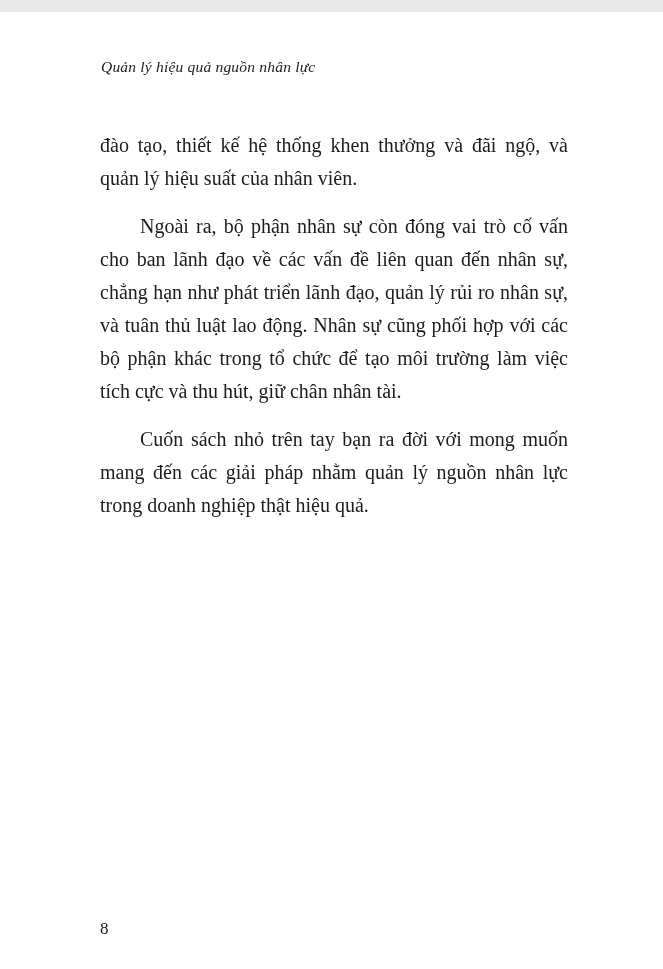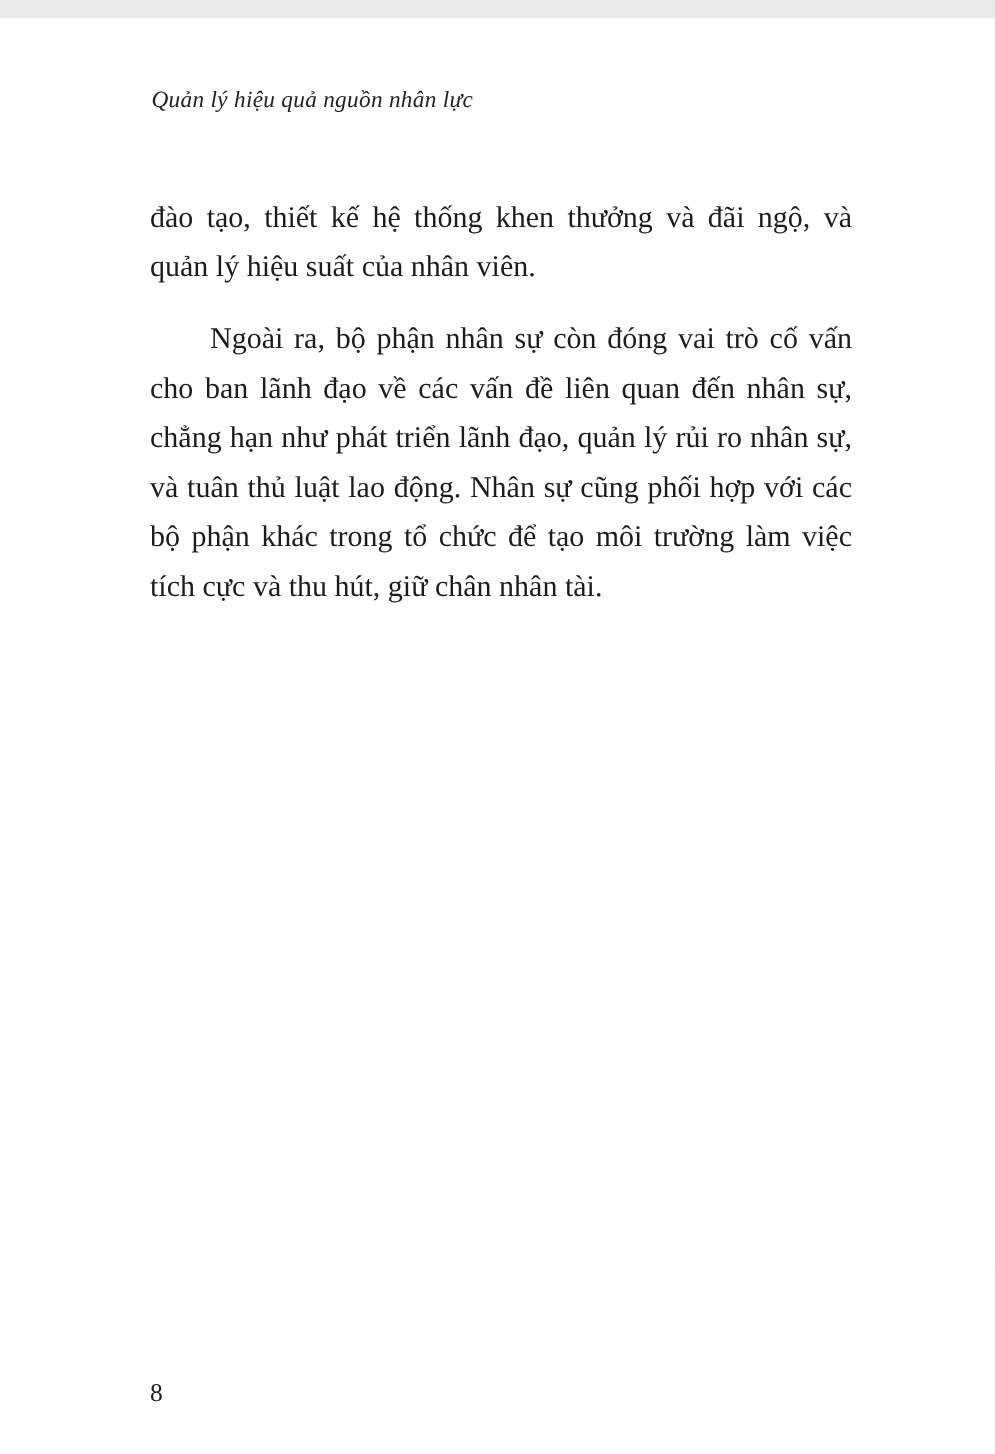--- a/index.html
+++ b/index.html
@@ -53,17 +53,18 @@
 </head>
 <body>
 
 <div class="page">
 
   <div class="running-header">Quản lý hiệu quả nguồn nhân lực</div>
 
   <div class="content">
     <p>đào tạo, thiết kế hệ thống khen thưởng và đãi ngộ, và quản lý hiệu suất của nhân viên.</p>
     <p class="indent">Ngoài ra, bộ phận nhân sự còn đóng vai trò cố vấn cho ban lãnh đạo về các vấn đề liên quan đến nhân sự, chẳng hạn như phát triển lãnh đạo, quản lý rủi ro nhân sự, và tuân thủ luật lao động. Nhân sự cũng phối hợp với các bộ phận khác trong tổ chức để tạo môi trường làm việc tích cực và thu hút, giữ chân nhân tài.</p>
+    <p class="indent">Cuốn sách nhỏ trên tay bạn ra đời với mong muốn mang đến các giải pháp nhằm quản lý nguồn nhân lực trong doanh nghiệp thật hiệu quả.</p>
   </div>
 
   <div class="page-number">8</div>
 
 </div>
 
 </body></html>

